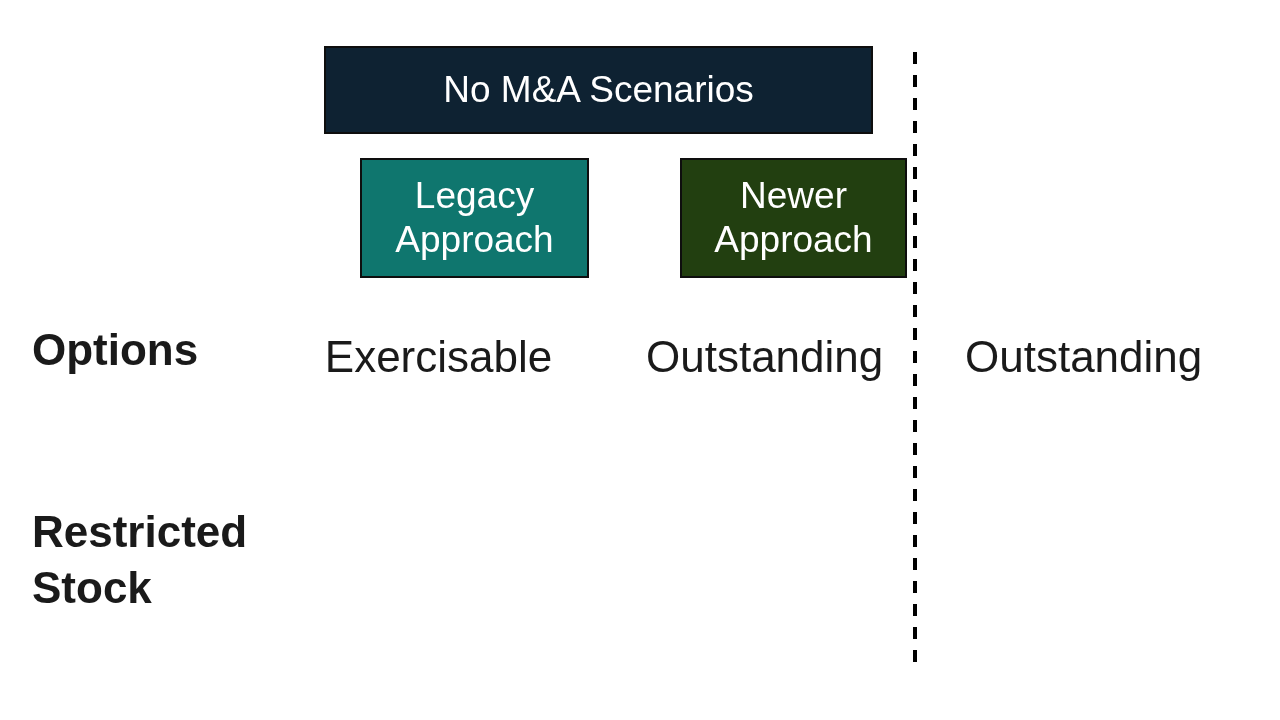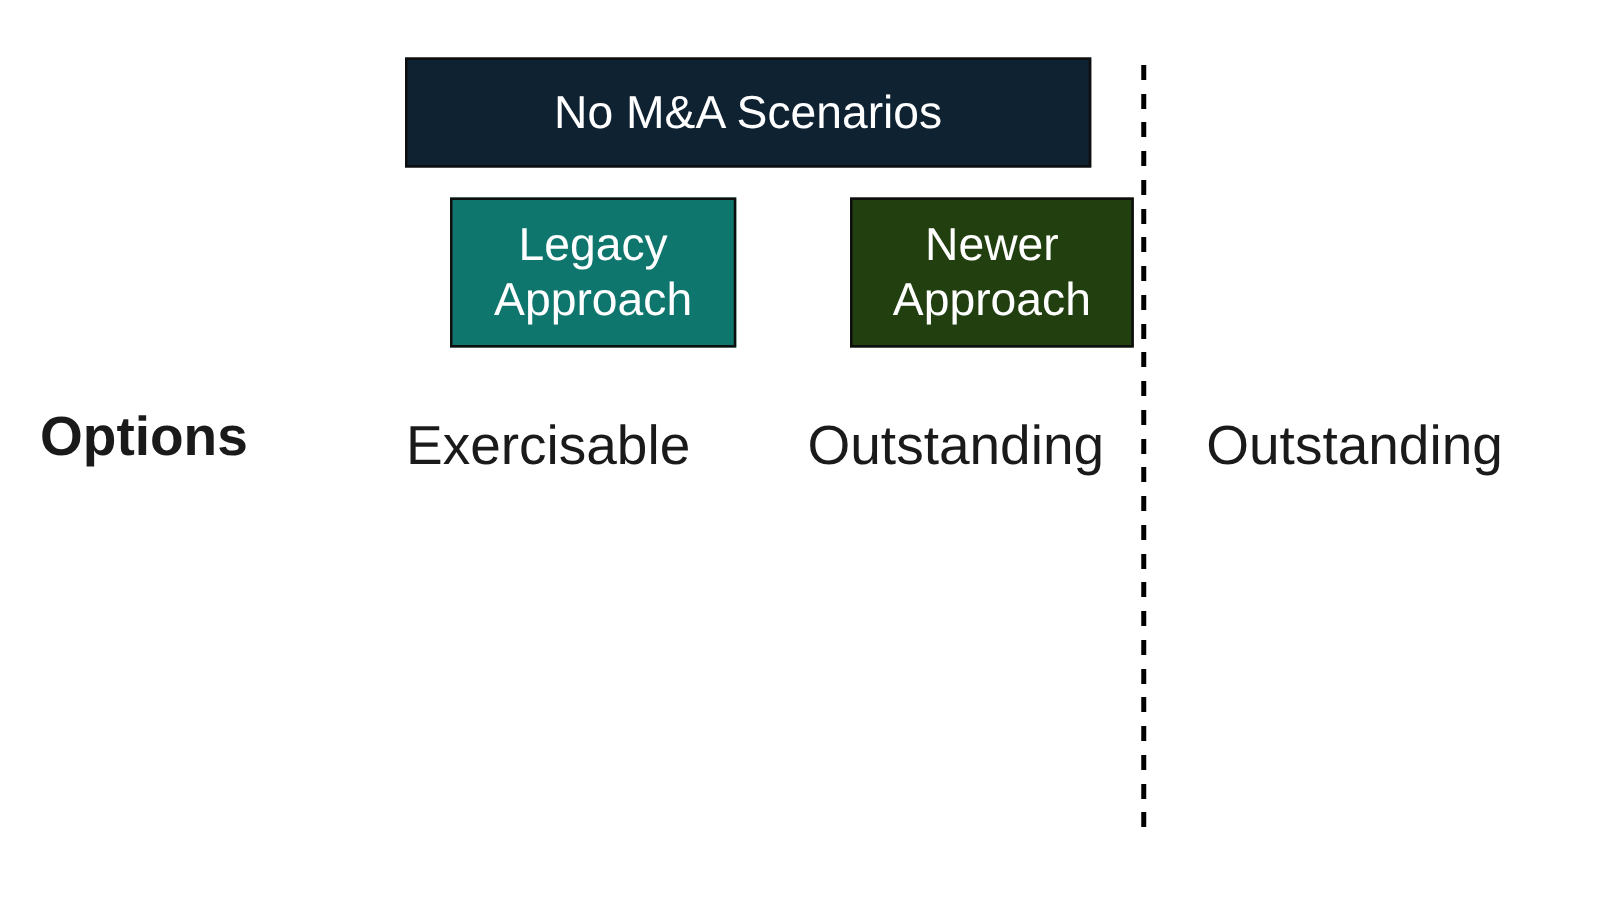--- a/index.html
+++ b/index.html
@@ -95,20 +95,22 @@
   <div class="divider"></div>
 
   <div class="row-label options">Options</div>
 
   <div class="cell r1 c1">Exercisable</div>
 
   <div class="cell r1 c2">Outstanding</div>
 
   <div class="cell r1 c3">Outstanding</div>
 
+  <div class="row-label restricted">Restricted
+Stock</div>
 
   <div class="cell r2 c1"></div>
 
   <div class="cell r2 c2"></div>
 
   <div class="cell r2 c3"></div>
 
 </div>
 
 </body></html>

